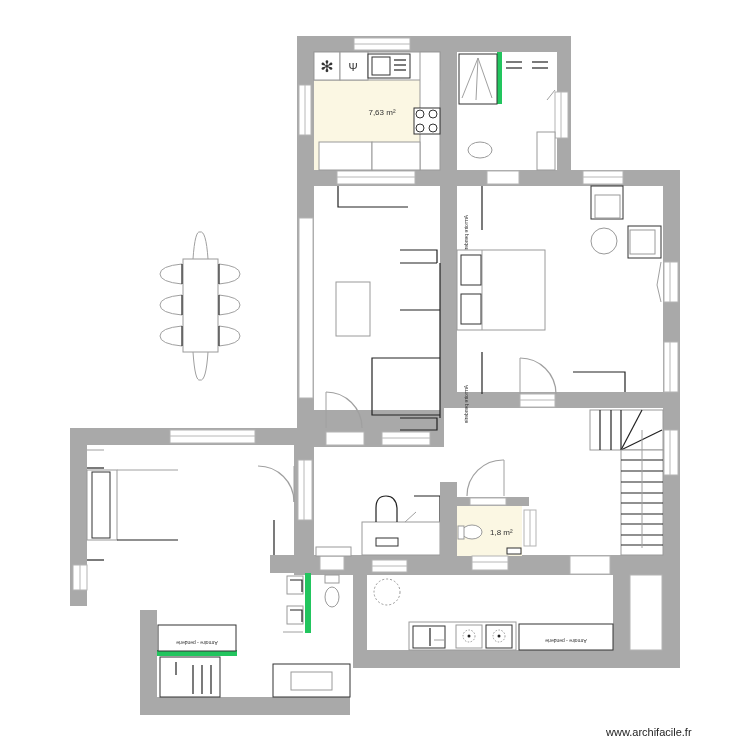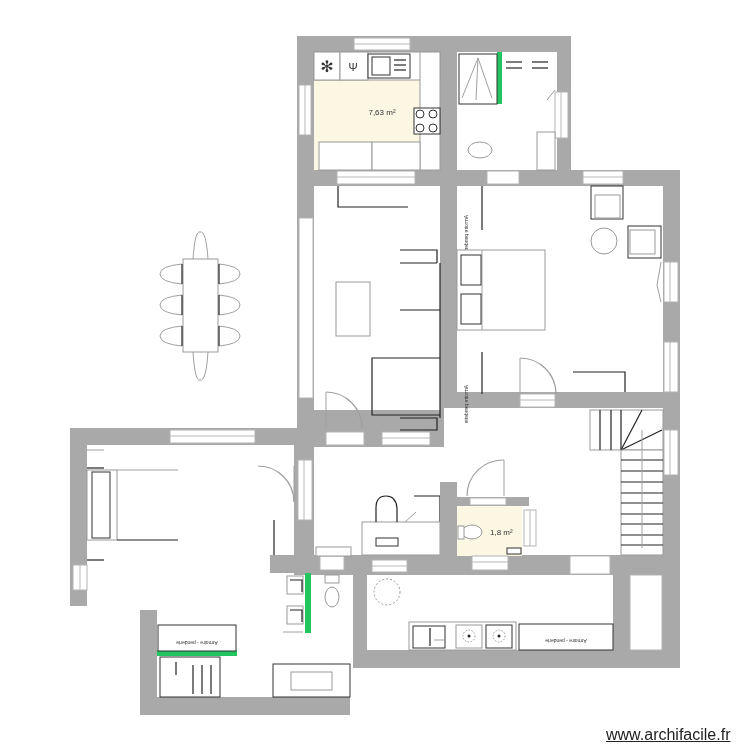--- a/index.html
+++ b/index.html
@@ -11,21 +11,21 @@
   .win { fill: #ffffff; stroke: #b3b3b3; stroke-width: 1; }
   .winline { stroke: #b8b8b8; stroke-width: 1; }
   .furn { fill: #ffffff; stroke: #333333; stroke-width: 1; }
   .furn-light { fill: #ffffff; stroke: #9a9a9a; stroke-width: 1; }
   .line-dark { stroke: #222; stroke-width: 1.2; fill: none; }
   .line-light { stroke: #a0a0a0; stroke-width: 1; fill: none; }
   .door-arc { stroke: #a0a0a0; stroke-width: 1.2; fill: none; }
   .green { fill: #22c55e; }
   .area-label { font-size: 8px; fill: #333; font-family: "Liberation Sans", sans-serif; }
   .mirror-label { font-size: 5px; fill: #333; font-family: "Liberation Sans", sans-serif; }
-  .watermark { position: absolute; left: 606px; top: 726px; font-size: 16px; color: #222; font-family: "Liberation Sans", sans-serif; text-decoration: underline; }
+  .watermark { position: absolute; left: 606px; top: 726px; font-size: 11px; color: #222; font-family: "Liberation Sans", sans-serif; }
 </style>
 </head>
 <body>
 
 <svg id="plan" viewBox="0 0 750 750" xmlns="http://www.w3.org/2000/svg">
 
   <g>
 
     <rect class="wall" x="297" y="36" width="274" height="150"></rect>
 

